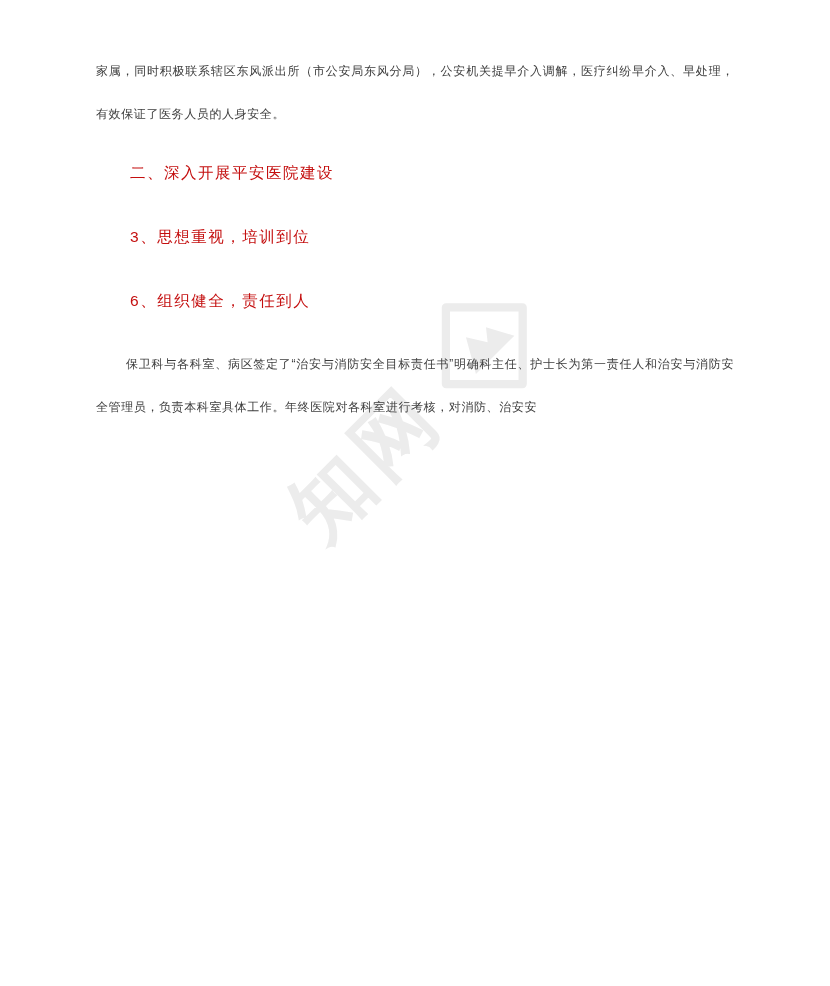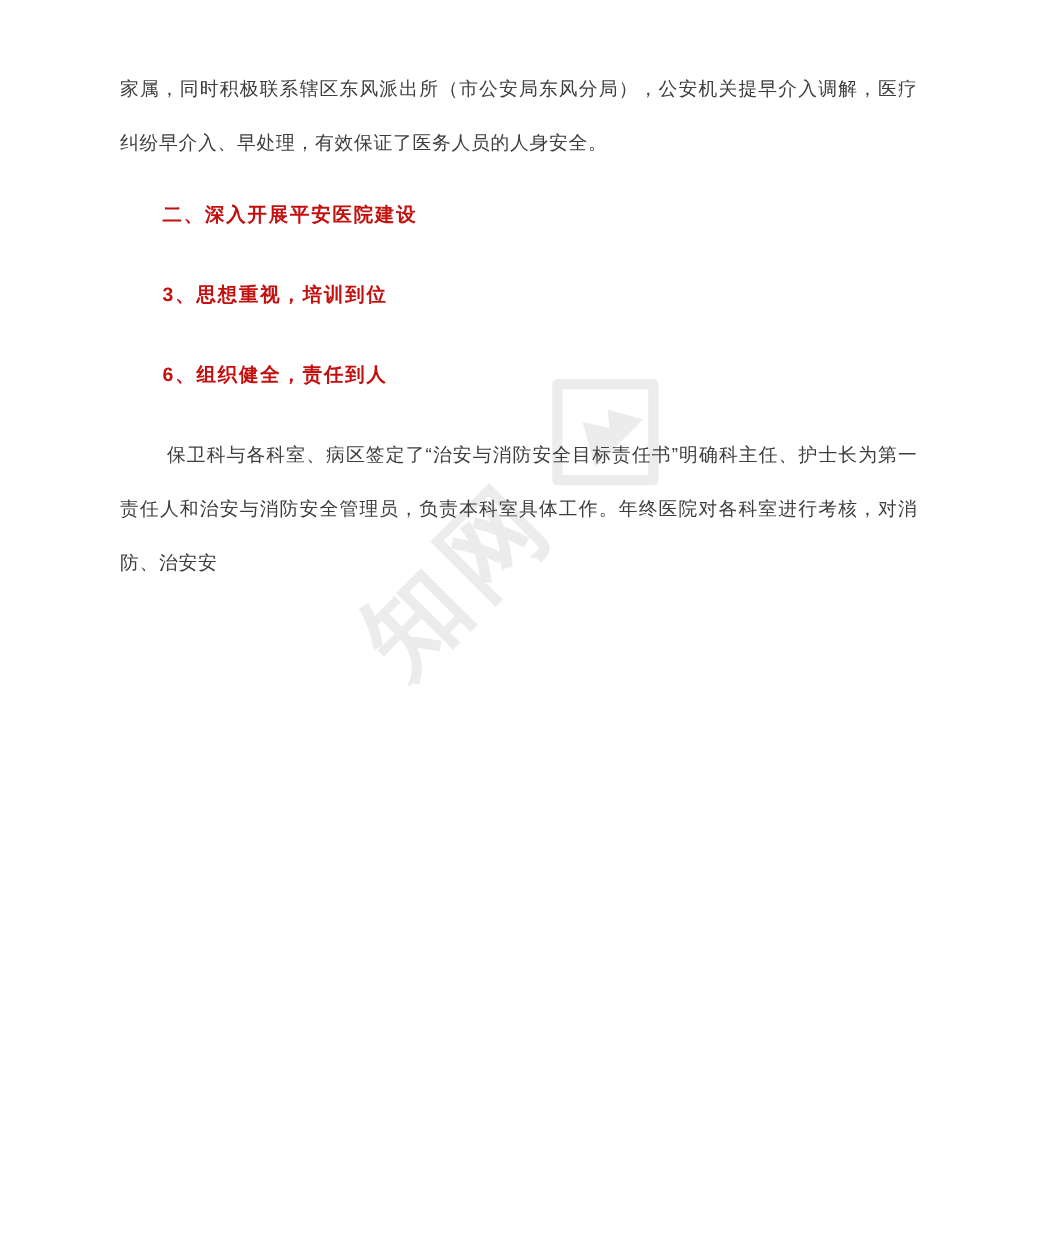--- a/index.html
+++ b/index.html
@@ -14,33 +14,33 @@
     background: var(--page-bg, #ffffff);
     overflow: hidden;
     font-family: "Liberation Sans", "DejaVu Sans", sans-serif;
   }
   .content {
     position: relative;
     z-index: 1;
     padding: 50px 96px 0 96px;
   }
   .par {
-    font-size: 15px;
+    font-size: 12px;
     line-height: 43px;
     letter-spacing: 0.6px;
     color: var(--body-text, #3d3d3d);
     text-align: justify;
     margin: 0 0 13px 0;
   }
   .par.indent {
     text-indent: 2.5em;
   }
   .heading {
     font-size: 15.5px;
-    font-weight: bold;
+    font-weight: normal;
     line-height: 43px;
     letter-spacing: 1.5px;
     color: var(--heading-red, #c40f0f);
     margin: 15px 0 21px 0;
     text-indent: 2.2em;
   }
   .watermark {
     position: absolute;
     left: 50%;
     top: 415px;

